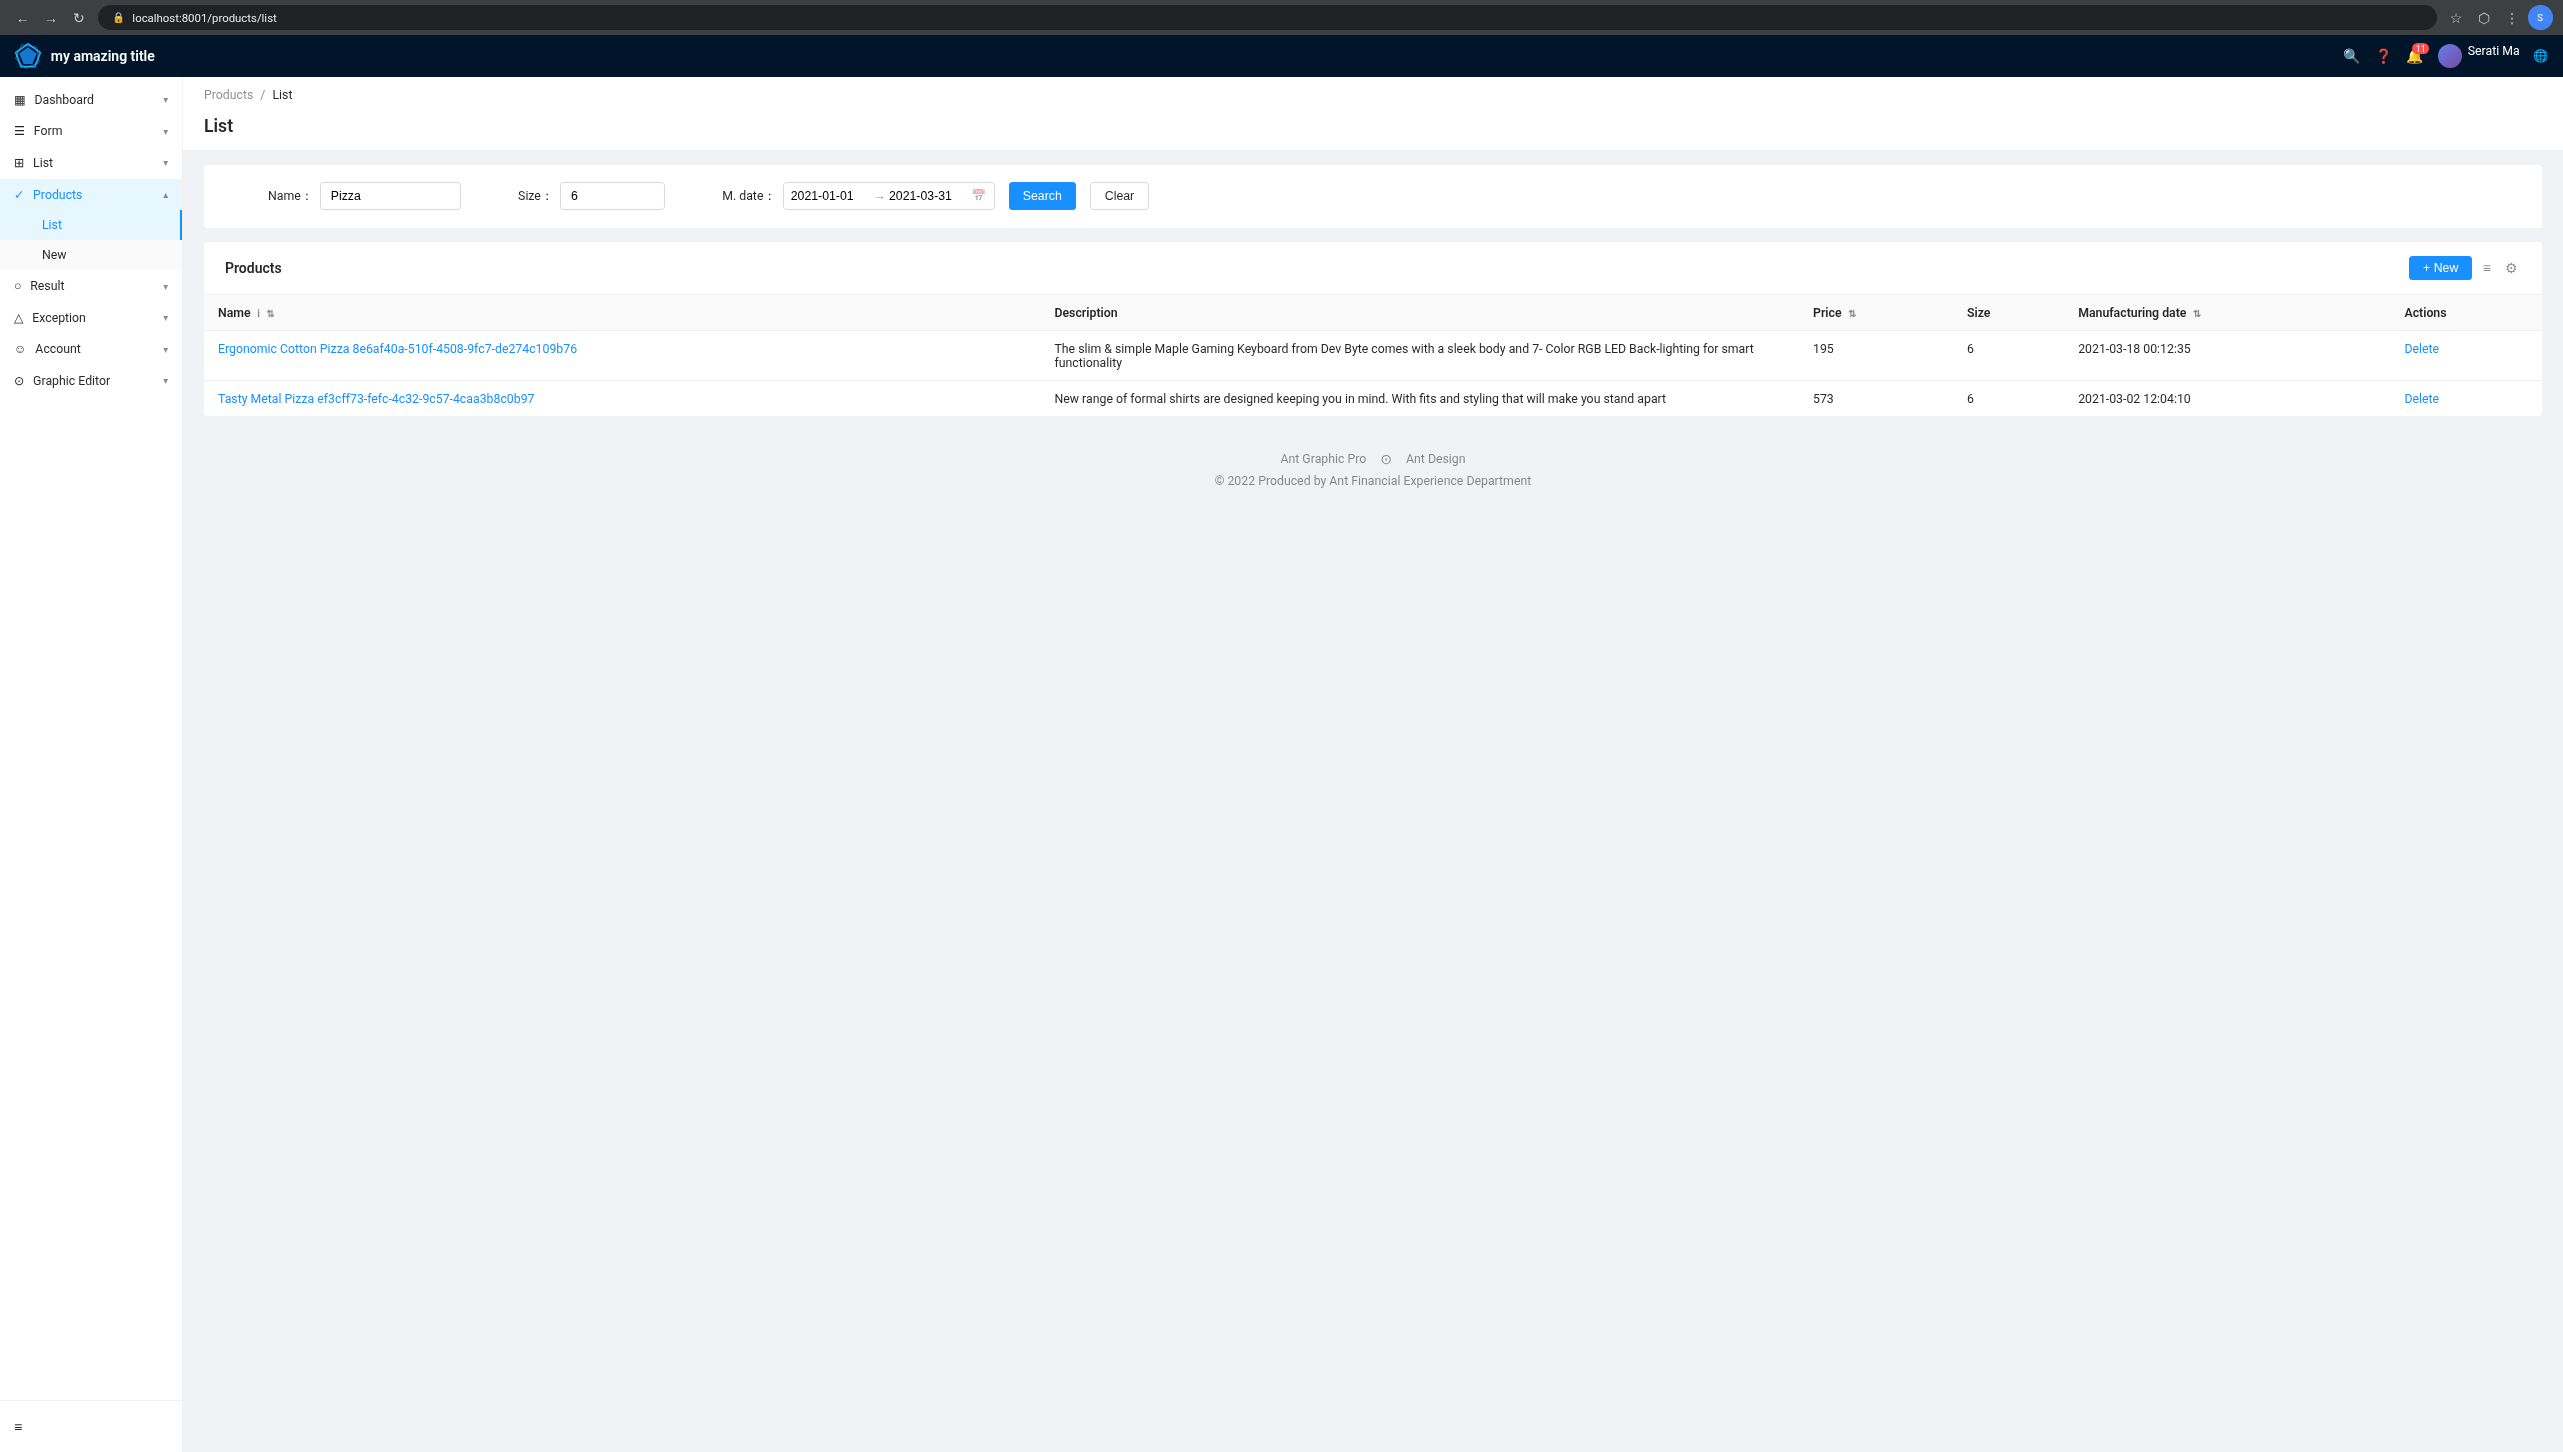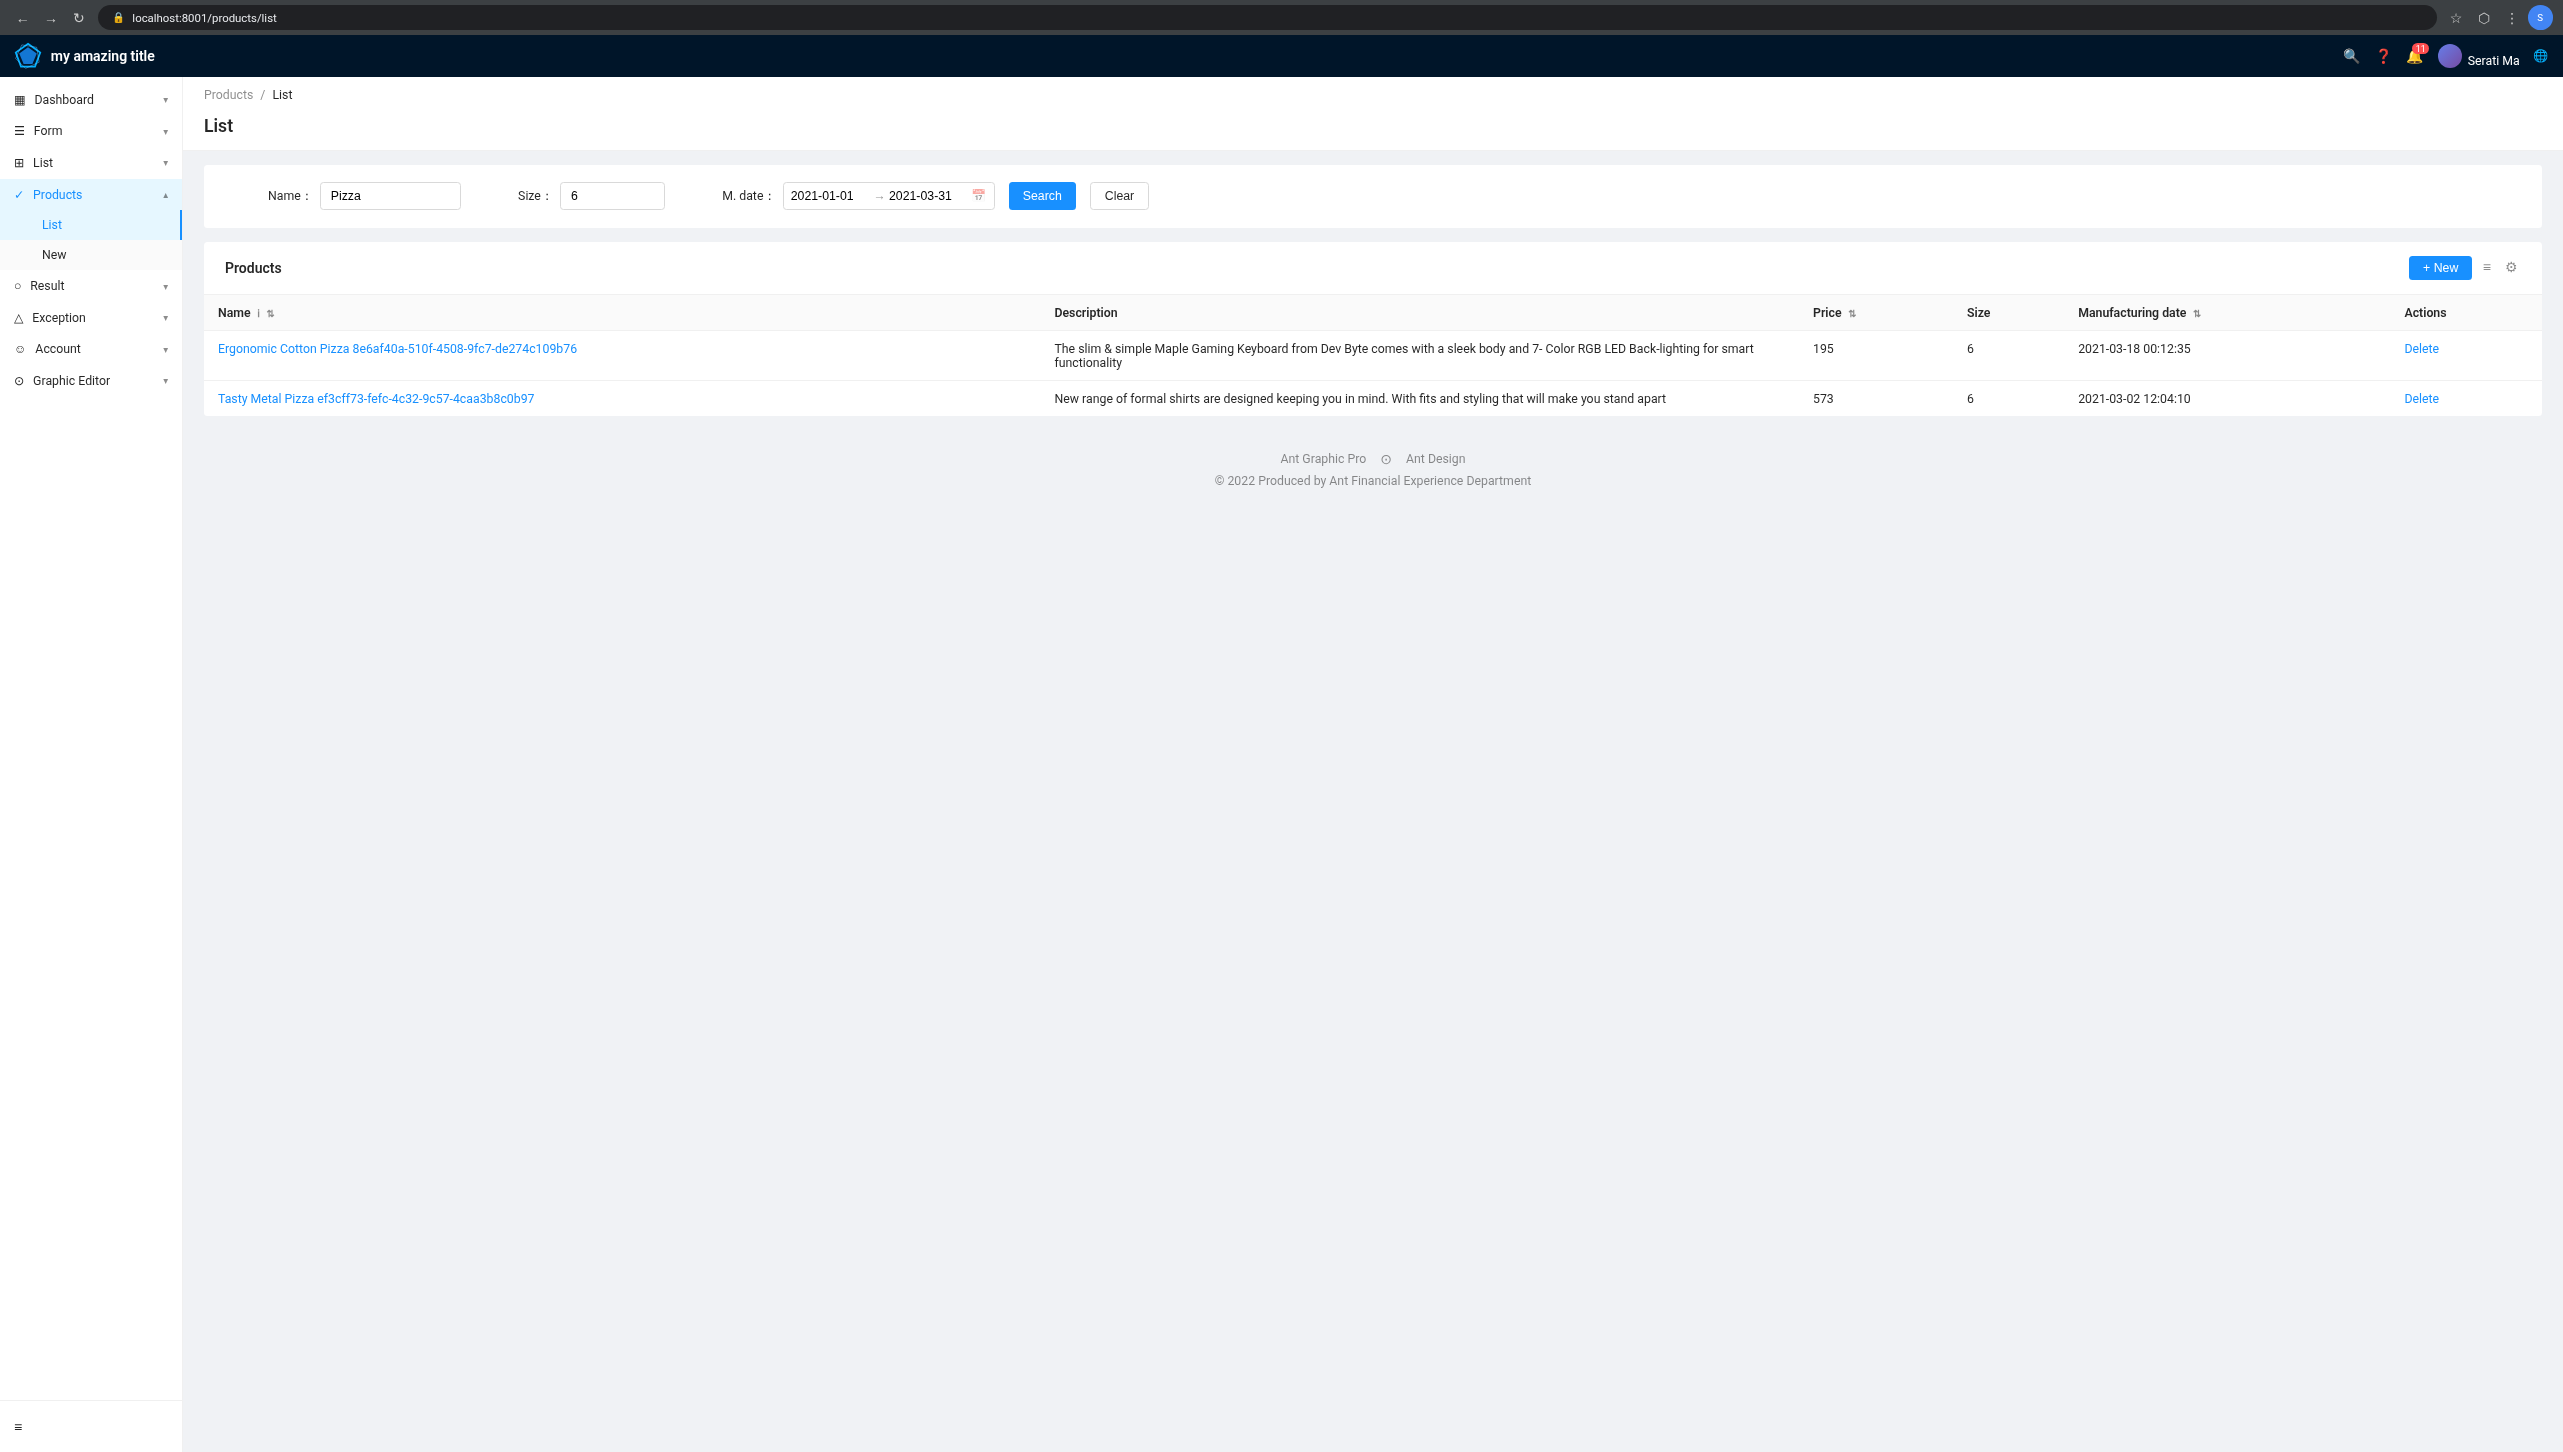--- a/index.html
+++ b/index.html
@@ -57,21 +57,21 @@
       top: -5.3px;
       right: -5.3px;
       background: #ff4d4f;
       color: white;
       border-radius: 8.8px;
       font-size: 8.8px;
       padding: 0.9px 3.5px;
       min-width: 14px;
       text-align: center;
     }
-    .user-info { display: flex; align-items: flex-end; gap: 5.3px; color: white; cursor: pointer; }
+    .user-info { display: flex; align-items: flex-start; gap: 5.3px; color: white; cursor: pointer; }
     .user-avatar-nav { width: 24.6px; height: 24.6px; border-radius: 50%; background: linear-gradient(135deg, #667eea, #764ba2); }
     .lang-btn { color: white; font-size: 12.3px; cursor: pointer; }
 
     
     .main-area { display: flex; flex: 1; overflow: hidden; }
 
     
     .sidebar {
       width: 183px;
       background: white;
@@ -175,21 +175,21 @@
       border-radius: 3.5px;
     }
     .table-header {
       display: flex;
       align-items: center;
       justify-content: space-between;
       padding: 14px 21px;
       border-bottom: 0.9px solid #f0f0f0;
     }
     .table-title { font-size: 14px; font-weight: 600; color: rgba(0,0,0,0.85); }
-    .table-actions { display: flex; align-items: flex-start; gap: 7px; }
+    .table-actions { display: flex; align-items: center; gap: 7px; }
     .btn-new {
       background: #1890ff;
       color: white;
       border: none;
       border-radius: 3.5px;
       padding: 5.3px 14px;
       font-size: 12.3px;
       cursor: pointer;
       display: flex;
       align-items: center;

